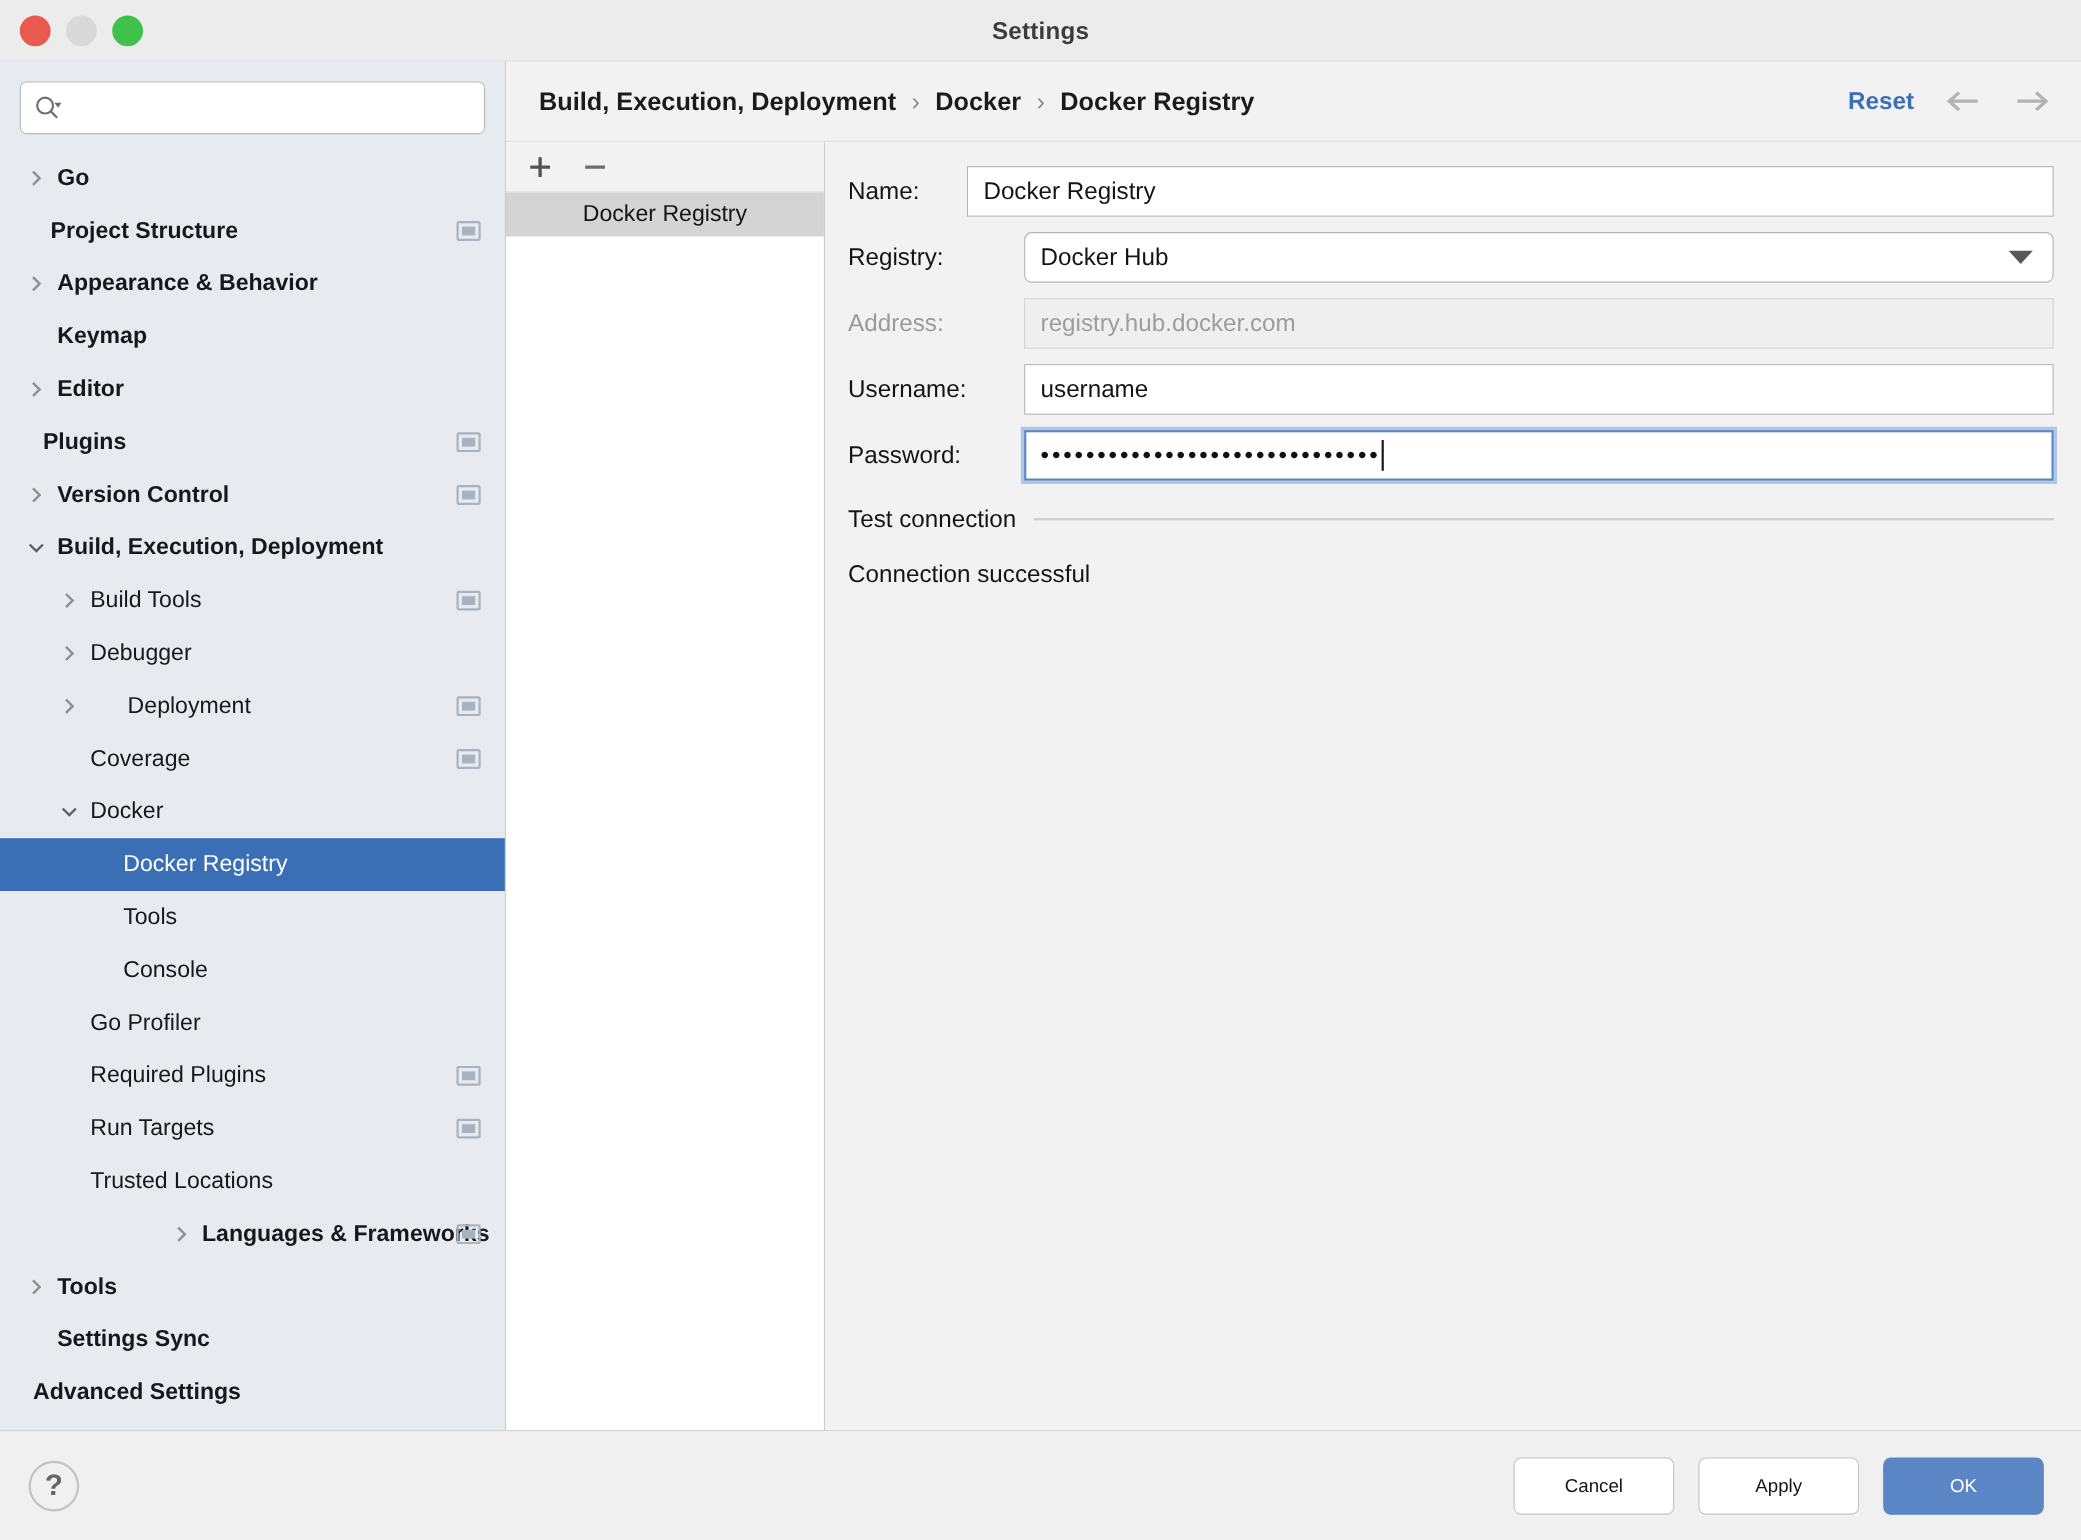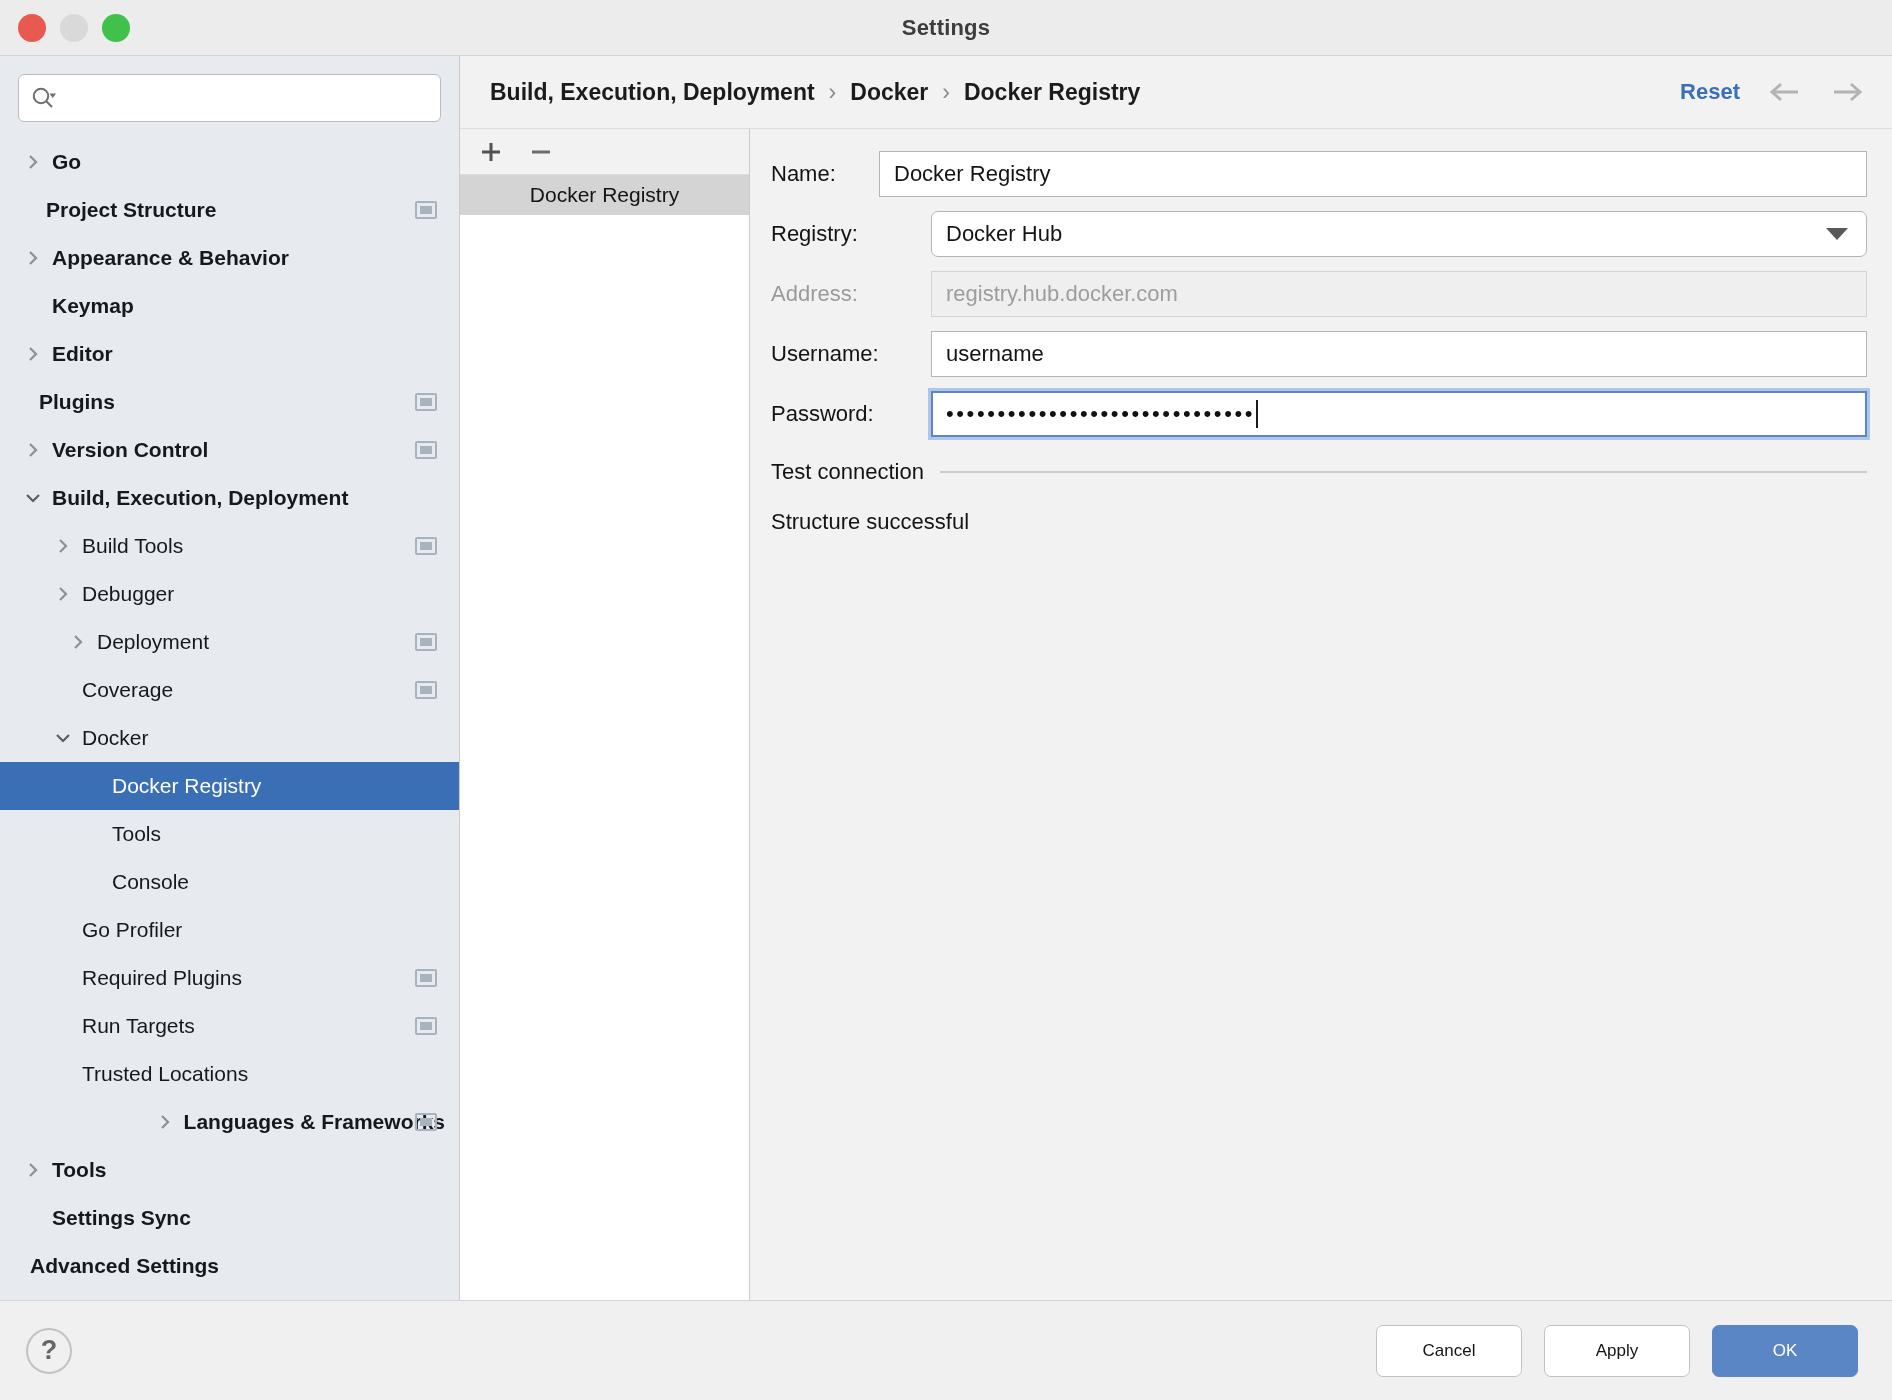--- a/index.html
+++ b/index.html
@@ -454,21 +454,21 @@
             <span class="badge-icon"></span>
           </div>
           <div class="tree-row" style="padding-left: 52px;">
             <span class="arrow">
               <svg width="22" height="22" viewBox="0 0 22 22">
                 <polyline points="8,5 14,11 8,17" fill="none" stroke="#8b9099" stroke-width="2.2"></polyline>
               </svg>
             </span>
             <span class="label">Debugger</span>
           </div>
-          <div class="tree-row" style="padding-left: 67px;">
+          <div class="tree-row" style="padding-left: 52px; gap: 34px;">
             <span class="arrow">
               <svg width="22" height="22" viewBox="0 0 22 22">
                 <polyline points="8,5 14,11 8,17" fill="none" stroke="#8b9099" stroke-width="2.2"></polyline>
               </svg>
             </span>
             <span class="label">Deployment</span>
             <span class="badge-icon"></span>
           </div>
           <div class="tree-row" style="padding-left: 52px;">
             <span class="arrow"></span>
@@ -618,21 +618,21 @@
               <span class="dots">••••••••••••••••••••••••••••••</span>
                 <span class="caret"></span>
             </div>
           </div>
 
           <div class="test-sec">
             <span class="title">Test connection</span>
             <span class="rule"></span>
           </div>
 
-          <div class="conn-msg">Structure successful</div>
+          <div class="conn-msg">Connection successful</div>
 
         </div>
       </div>
     </div>
   </div>
 
   <div class="footer">
     <div class="help-btn">?</div>
     <div class="foot-actions">
       <button class="btn">Cancel</button>

